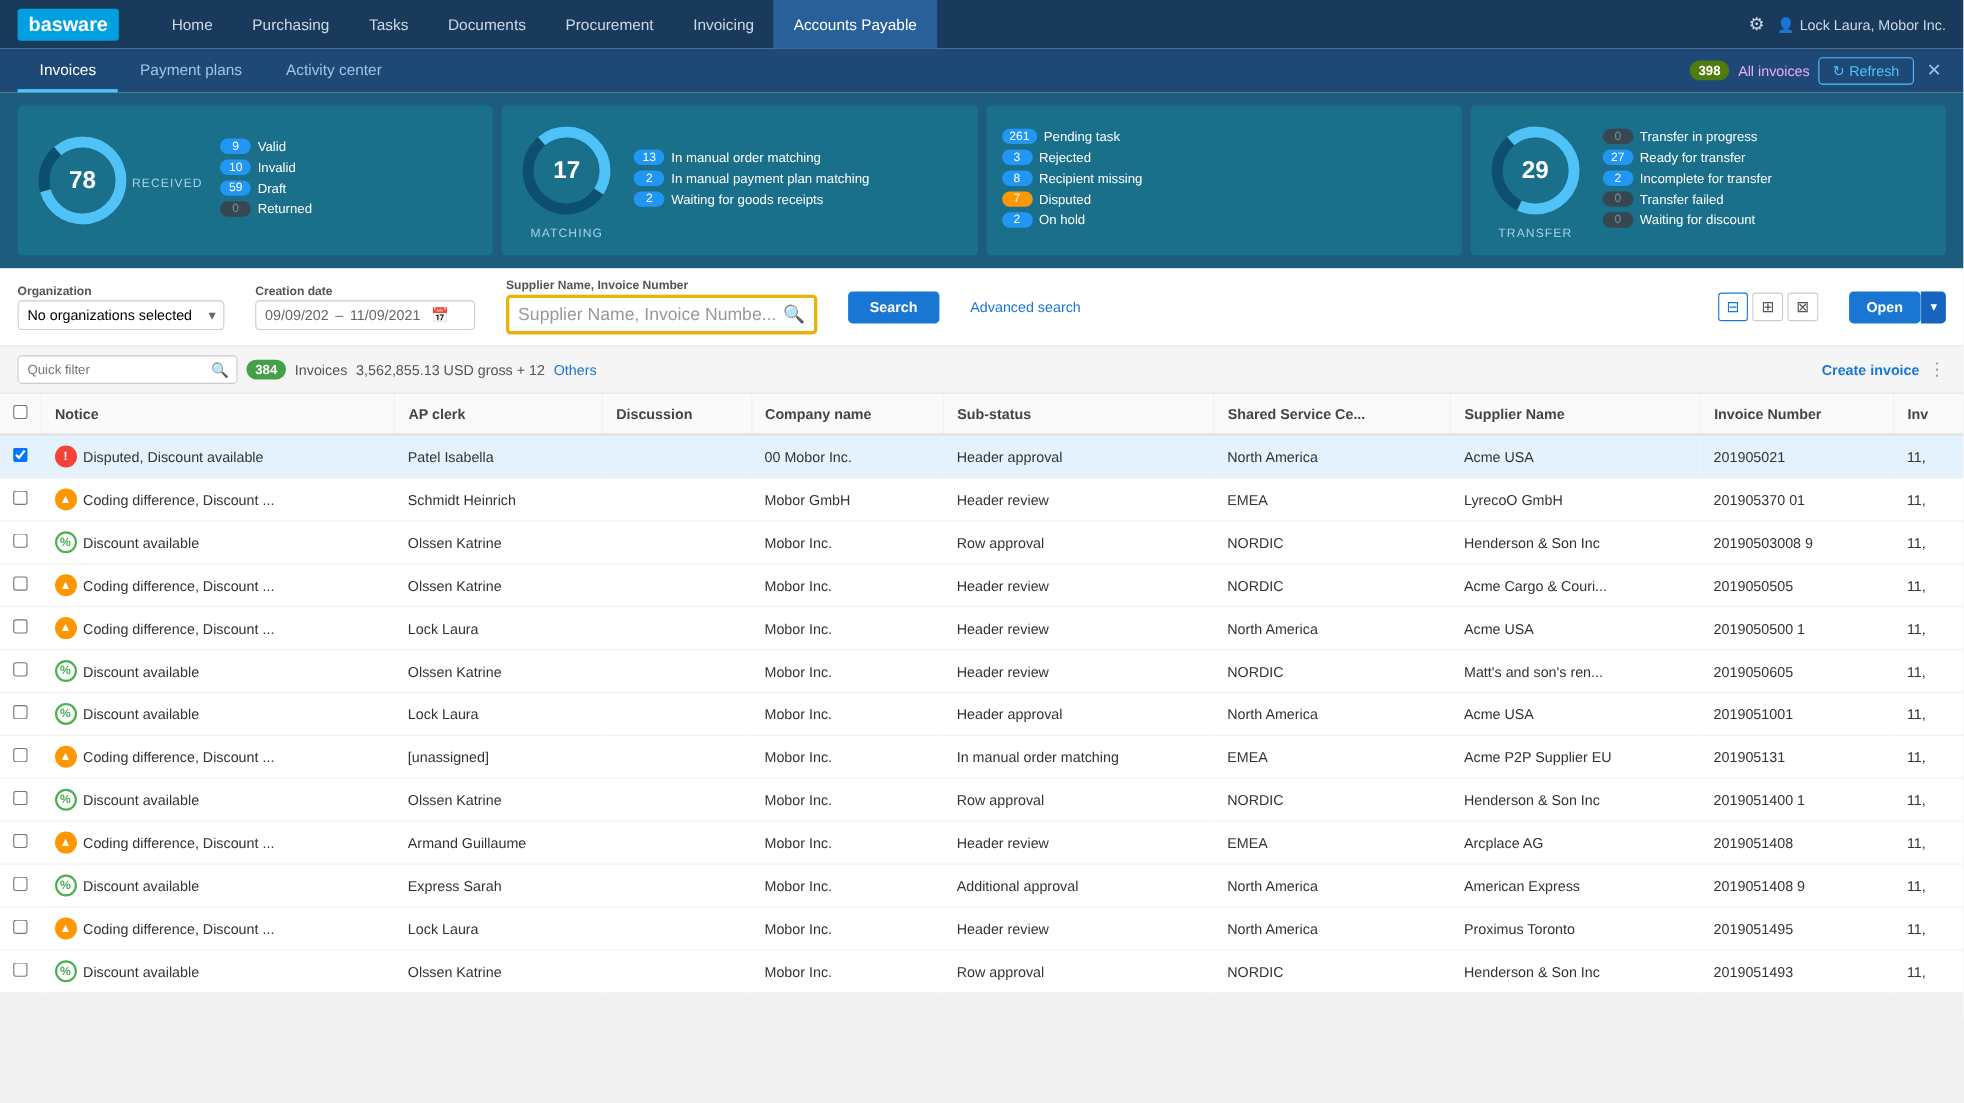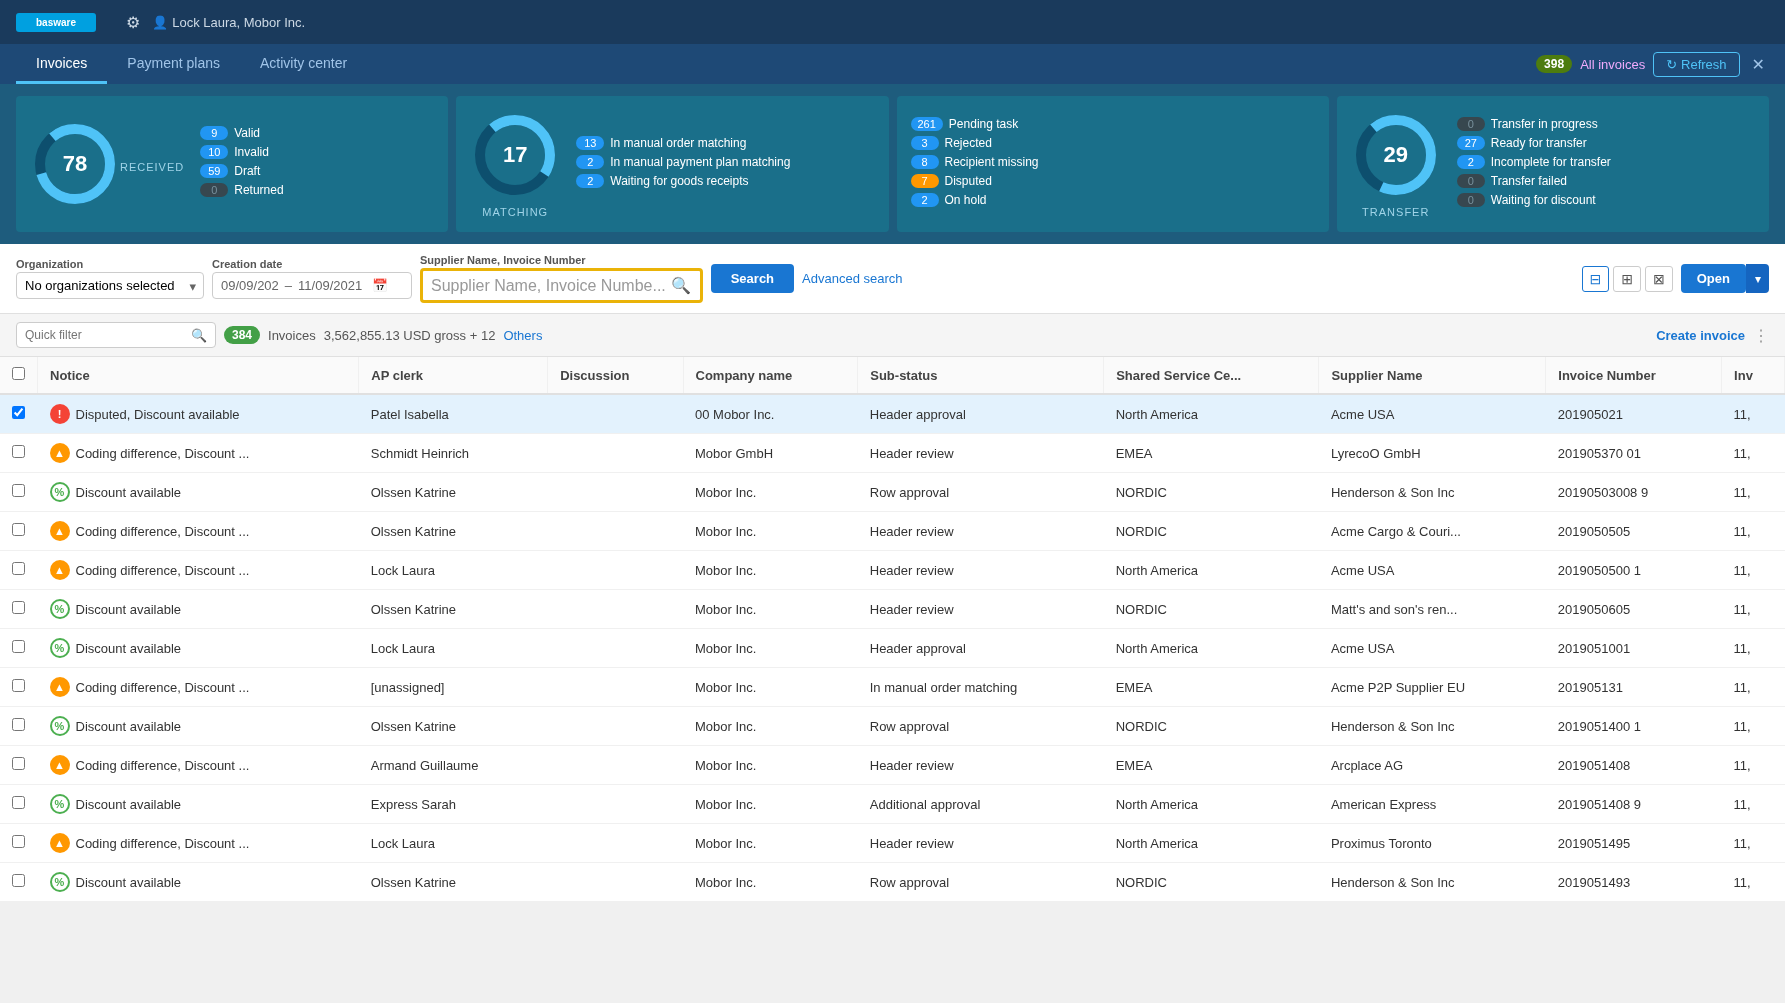--- a/index.html
+++ b/index.html
@@ -10,22 +10,22 @@
       background: #1a3a5c;
       display: flex;
       align-items: center;
       height: 44px;
       padding: 0 16px;
     }
     .top-nav .logo {
       background: #00a0e0;
       color: white;
       font-weight: bold;
-      font-size: 10px;
-      padding: 4px 20px;
+      font-size: 18px;
+      padding: 4px 10px;
       border-radius: 3px;
       margin-right: 30px;
     }
     .top-nav .nav-items {
       display: flex;
       flex: 1;
       align-items: center;
       gap: 0;
     }
     .top-nav .nav-item {
@@ -169,21 +169,21 @@
     }
     .legend-badge.orange { background: #ff9800; }
     .legend-badge.zero { background: #37474f; color: #78909c; }
 
     
     .filter-row {
       background: white;
       padding: 10px 16px;
       display: flex;
       align-items: center;
-      gap: 8px;
+      gap: 28px;
       border-bottom: 1px solid #e0e0e0;
     }
     .filter-group { display: flex; flex-direction: column; gap: 2px; }
     .filter-label { font-size: 11px; color: #555; font-weight: 600; }
     .filter-select {
       border: 1px solid #ccc;
       border-radius: 4px;
       padding: 5px 28px 5px 8px;
       font-size: 13px;
       background: white;
@@ -358,20 +358,29 @@
       white-space: nowrap;
       color: #333;
     }
     .checkbox-col { width: 36px; text-align: center; }
   </style>
 </head>
 <body>
 
 <nav class="top-nav">
   <div class="logo">basware</div>
+  <div class="nav-items">
+    <div class="nav-item">Home</div>
+    <div class="nav-item">Purchasing</div>
+    <div class="nav-item">Tasks</div>
+    <div class="nav-item">Documents</div>
+    <div class="nav-item">Procurement</div>
+    <div class="nav-item">Invoicing</div>
+    <div class="nav-item active">Accounts Payable</div>
+  </div>
   <div class="nav-right">
     <span class="gear-icon">⚙</span>
     <span class="user-info">👤 <span>Lock Laura, Mobor Inc.</span></span>
   </div>
 </nav>
 
 <div class="sub-nav">
   <div class="tab active">Invoices</div>
   <div class="tab">Payment plans</div>
   <div class="tab">Activity center</div>

